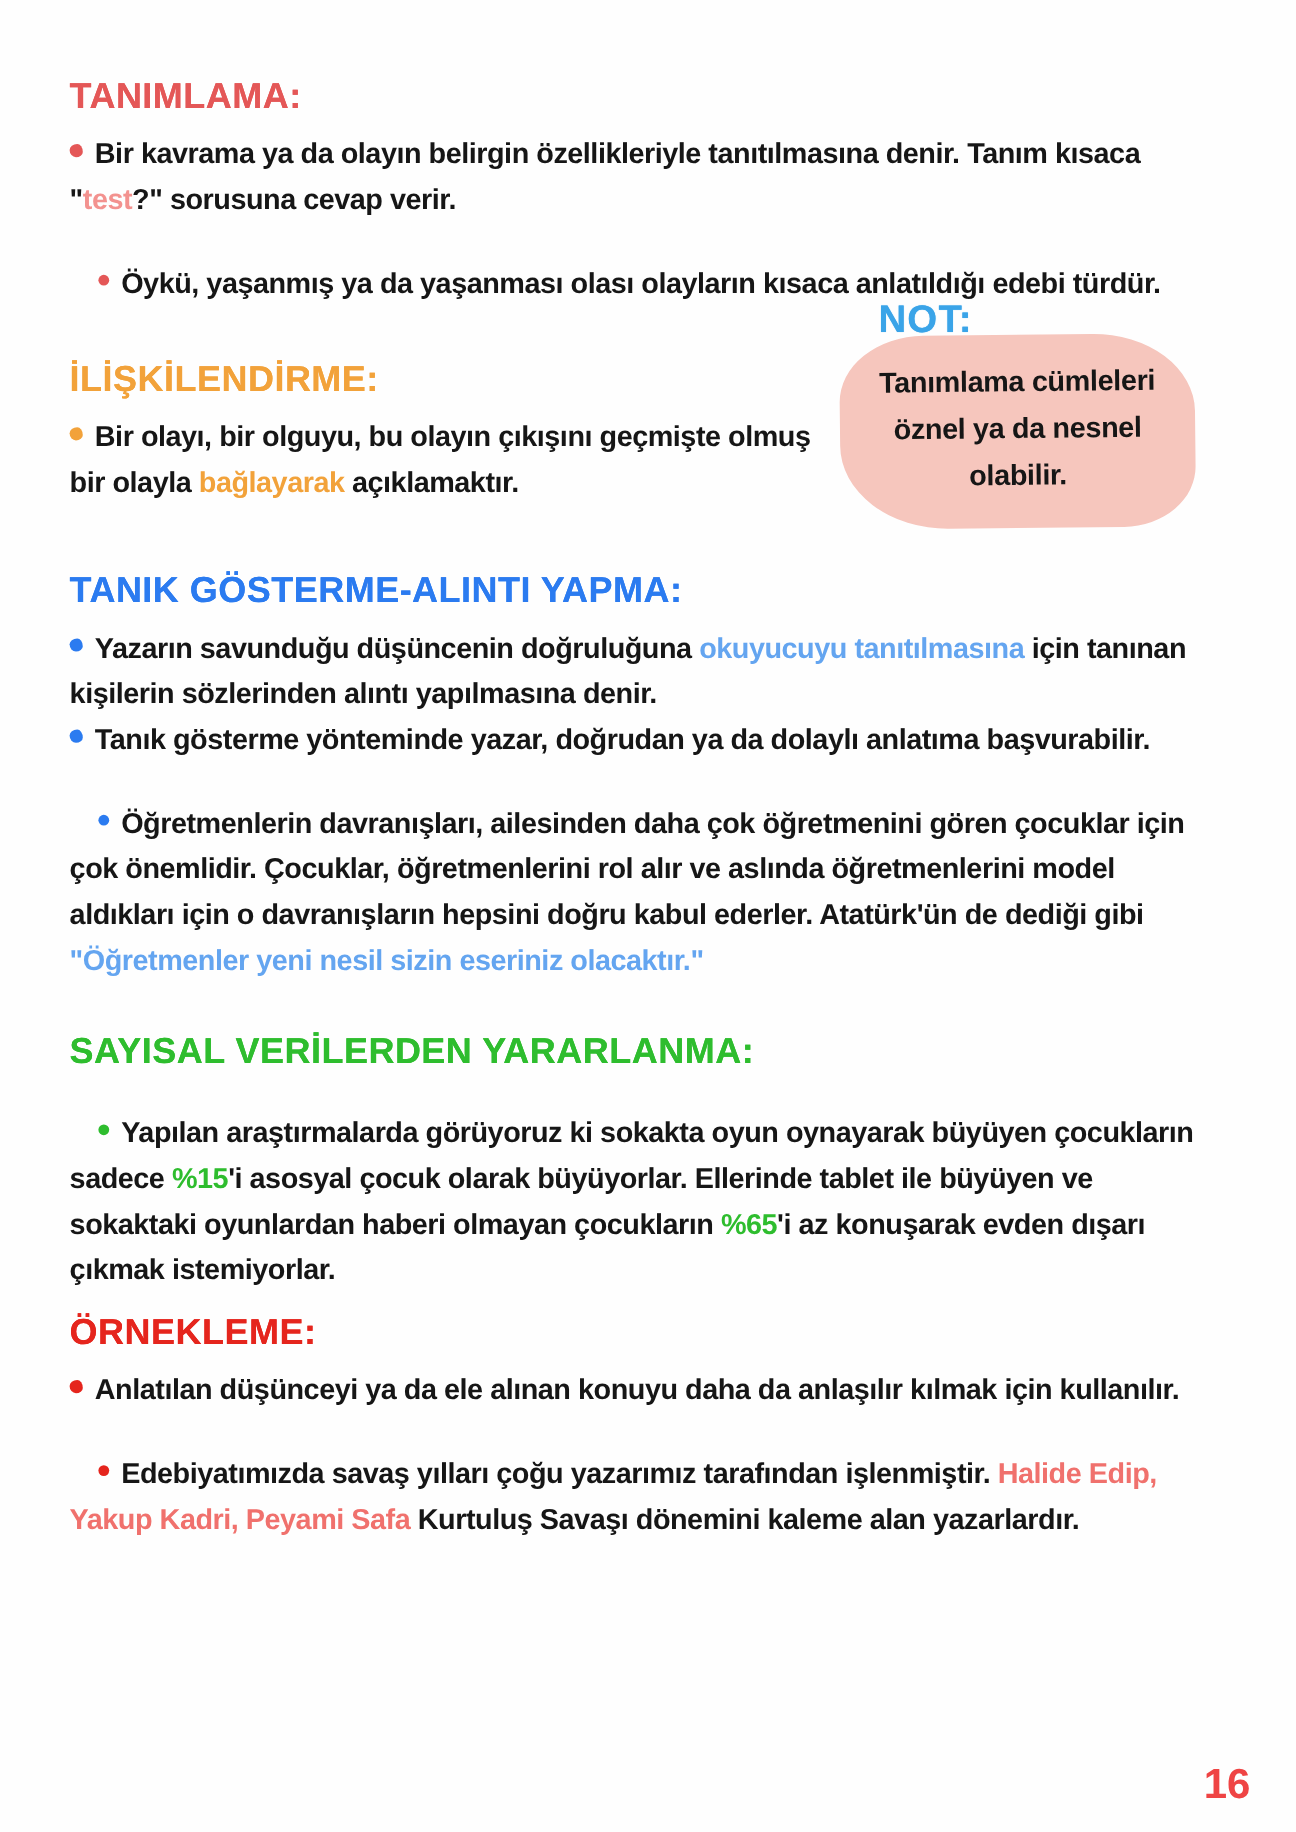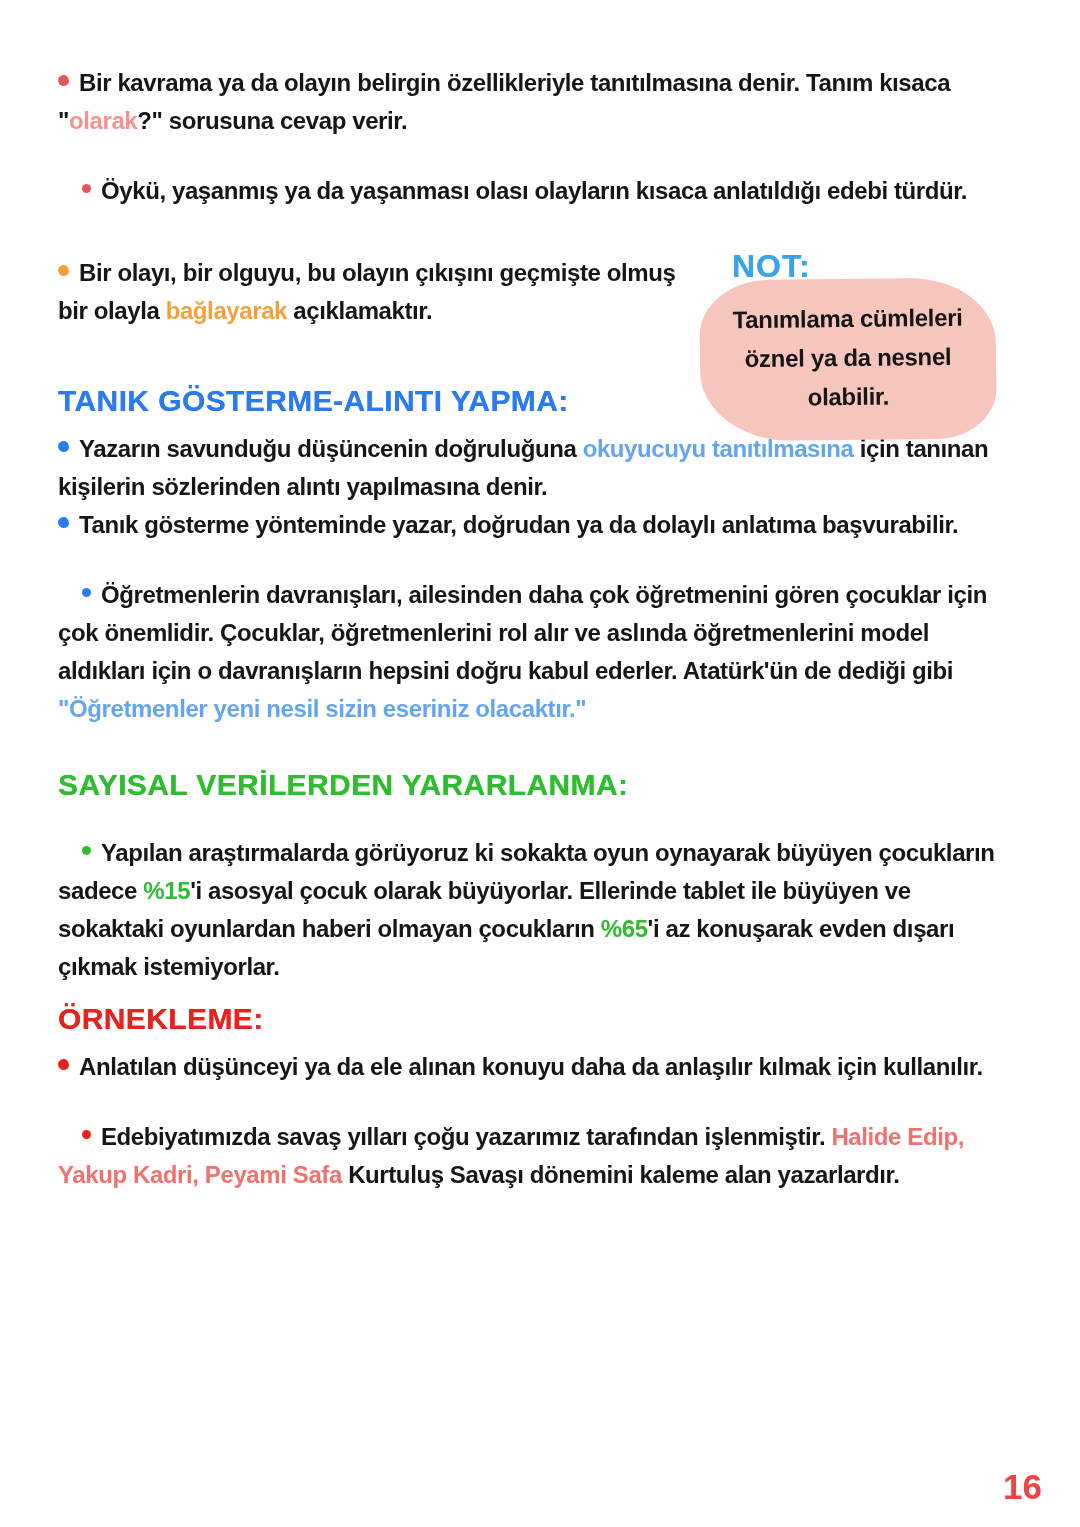--- a/index.html
+++ b/index.html
@@ -79,27 +79,29 @@
     color:#ef4444;
   }
 </style>
 </head>
 <body>
 
 <div class="page">
 
   <div class="sections">
   <section class="section section-tanimlama">
+    <h2 class="section-title" style="color: rgb(228, 87, 87);">TANIMLAMA:</h2>
     <div class="paragraphs">
-          <p class="para"><span class="bullet blob" style="background: rgb(228, 87, 87);"></span><span>Bir kavrama ya da olayın belirgin özellikleriyle tanıtılmasına denir. Tanım kısaca "</span><span style="color: rgb(243, 146, 143);">olarak</span><span>?" sorusuna cevap verir.</span></p>
+          <p class="para"><span class="bullet blob" style="background: rgb(228, 87, 87);"></span><span>Bir kavrama ya da olayın belirgin özellikleriyle tanıtılmasına denir. Tanım kısaca "</span><span style="color: rgb(243, 146, 143);">test</span><span>?" sorusuna cevap verir.</span></p>
           <p class="para indent"><span class="bullet dot" style="background: rgb(228, 87, 87);"></span><span>Öykü, yaşanmış ya da yaşanması olası olayların kısaca anlatıldığı edebi türdür.</span></p>
         </div>
   </section>
 
   <section class="section section-iliskilendirme">
+    <h2 class="section-title" style="color: rgb(242, 162, 58);">İLİŞKİLENDİRME:</h2>
     <div class="paragraphs">
           <p class="para"><span class="bullet blob" style="background: rgb(242, 162, 58);"></span><span>Bir olayı, bir olguyu, bu olayın çıkışını geçmişte olmuş bir olayla </span><span style="color: rgb(242, 162, 58); text-align: right;">bağlayarak</span><span> açıklamaktır.</span></p>
         </div>
   </section>
 
   <section class="section section-tanik">
     <h2 class="section-title" style="color: rgb(43, 123, 240);">TANIK GÖSTERME-ALINTI YAPMA:</h2>
     <div class="paragraphs">
           <p class="para"><span class="bullet blob" style="background: rgb(43, 123, 240);"></span><span>Yazarın savunduğu düşüncenin doğruluğuna </span><span style="color: rgb(100, 165, 240);">okuyucuyu tanıtılmasına</span><span> için tanınan kişilerin sözlerinden alıntı yapılmasına denir.</span></p>
           <p class="para"><span class="bullet blob" style="background: rgb(43, 123, 240);"></span><span>Tanık gösterme yönteminde yazar, doğrudan ya da dolaylı anlatıma başvurabilir.</span></p>

